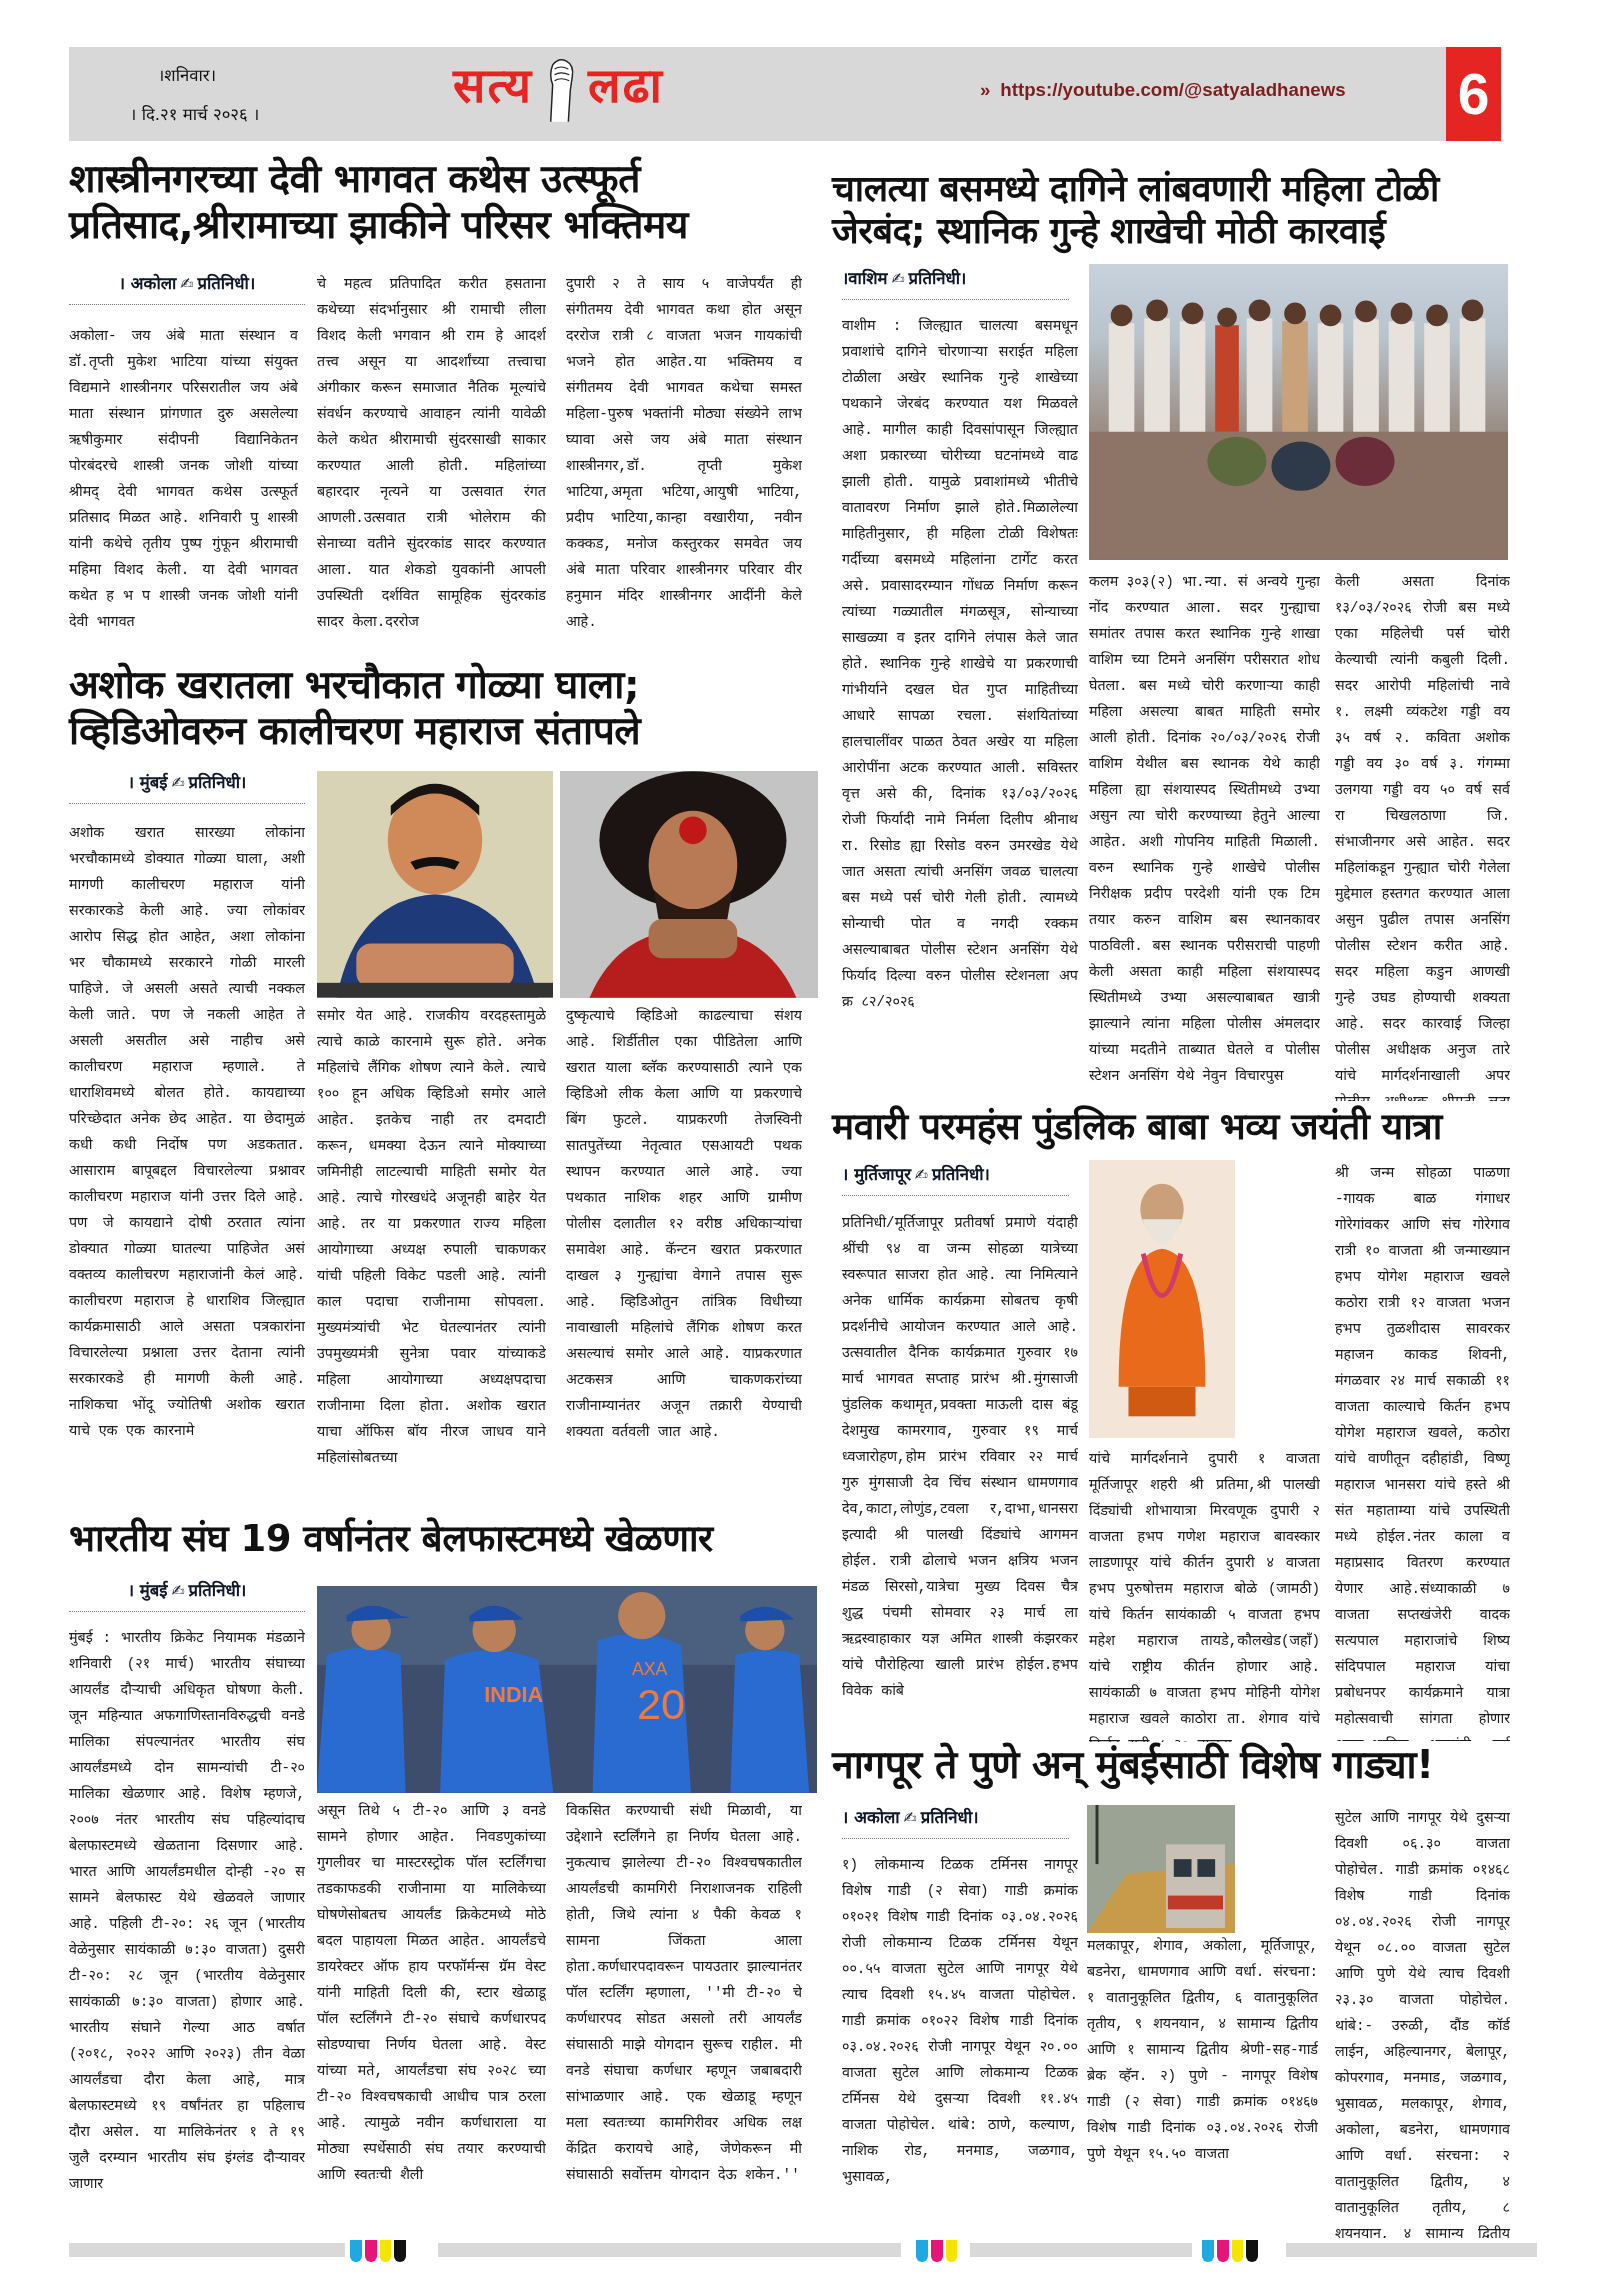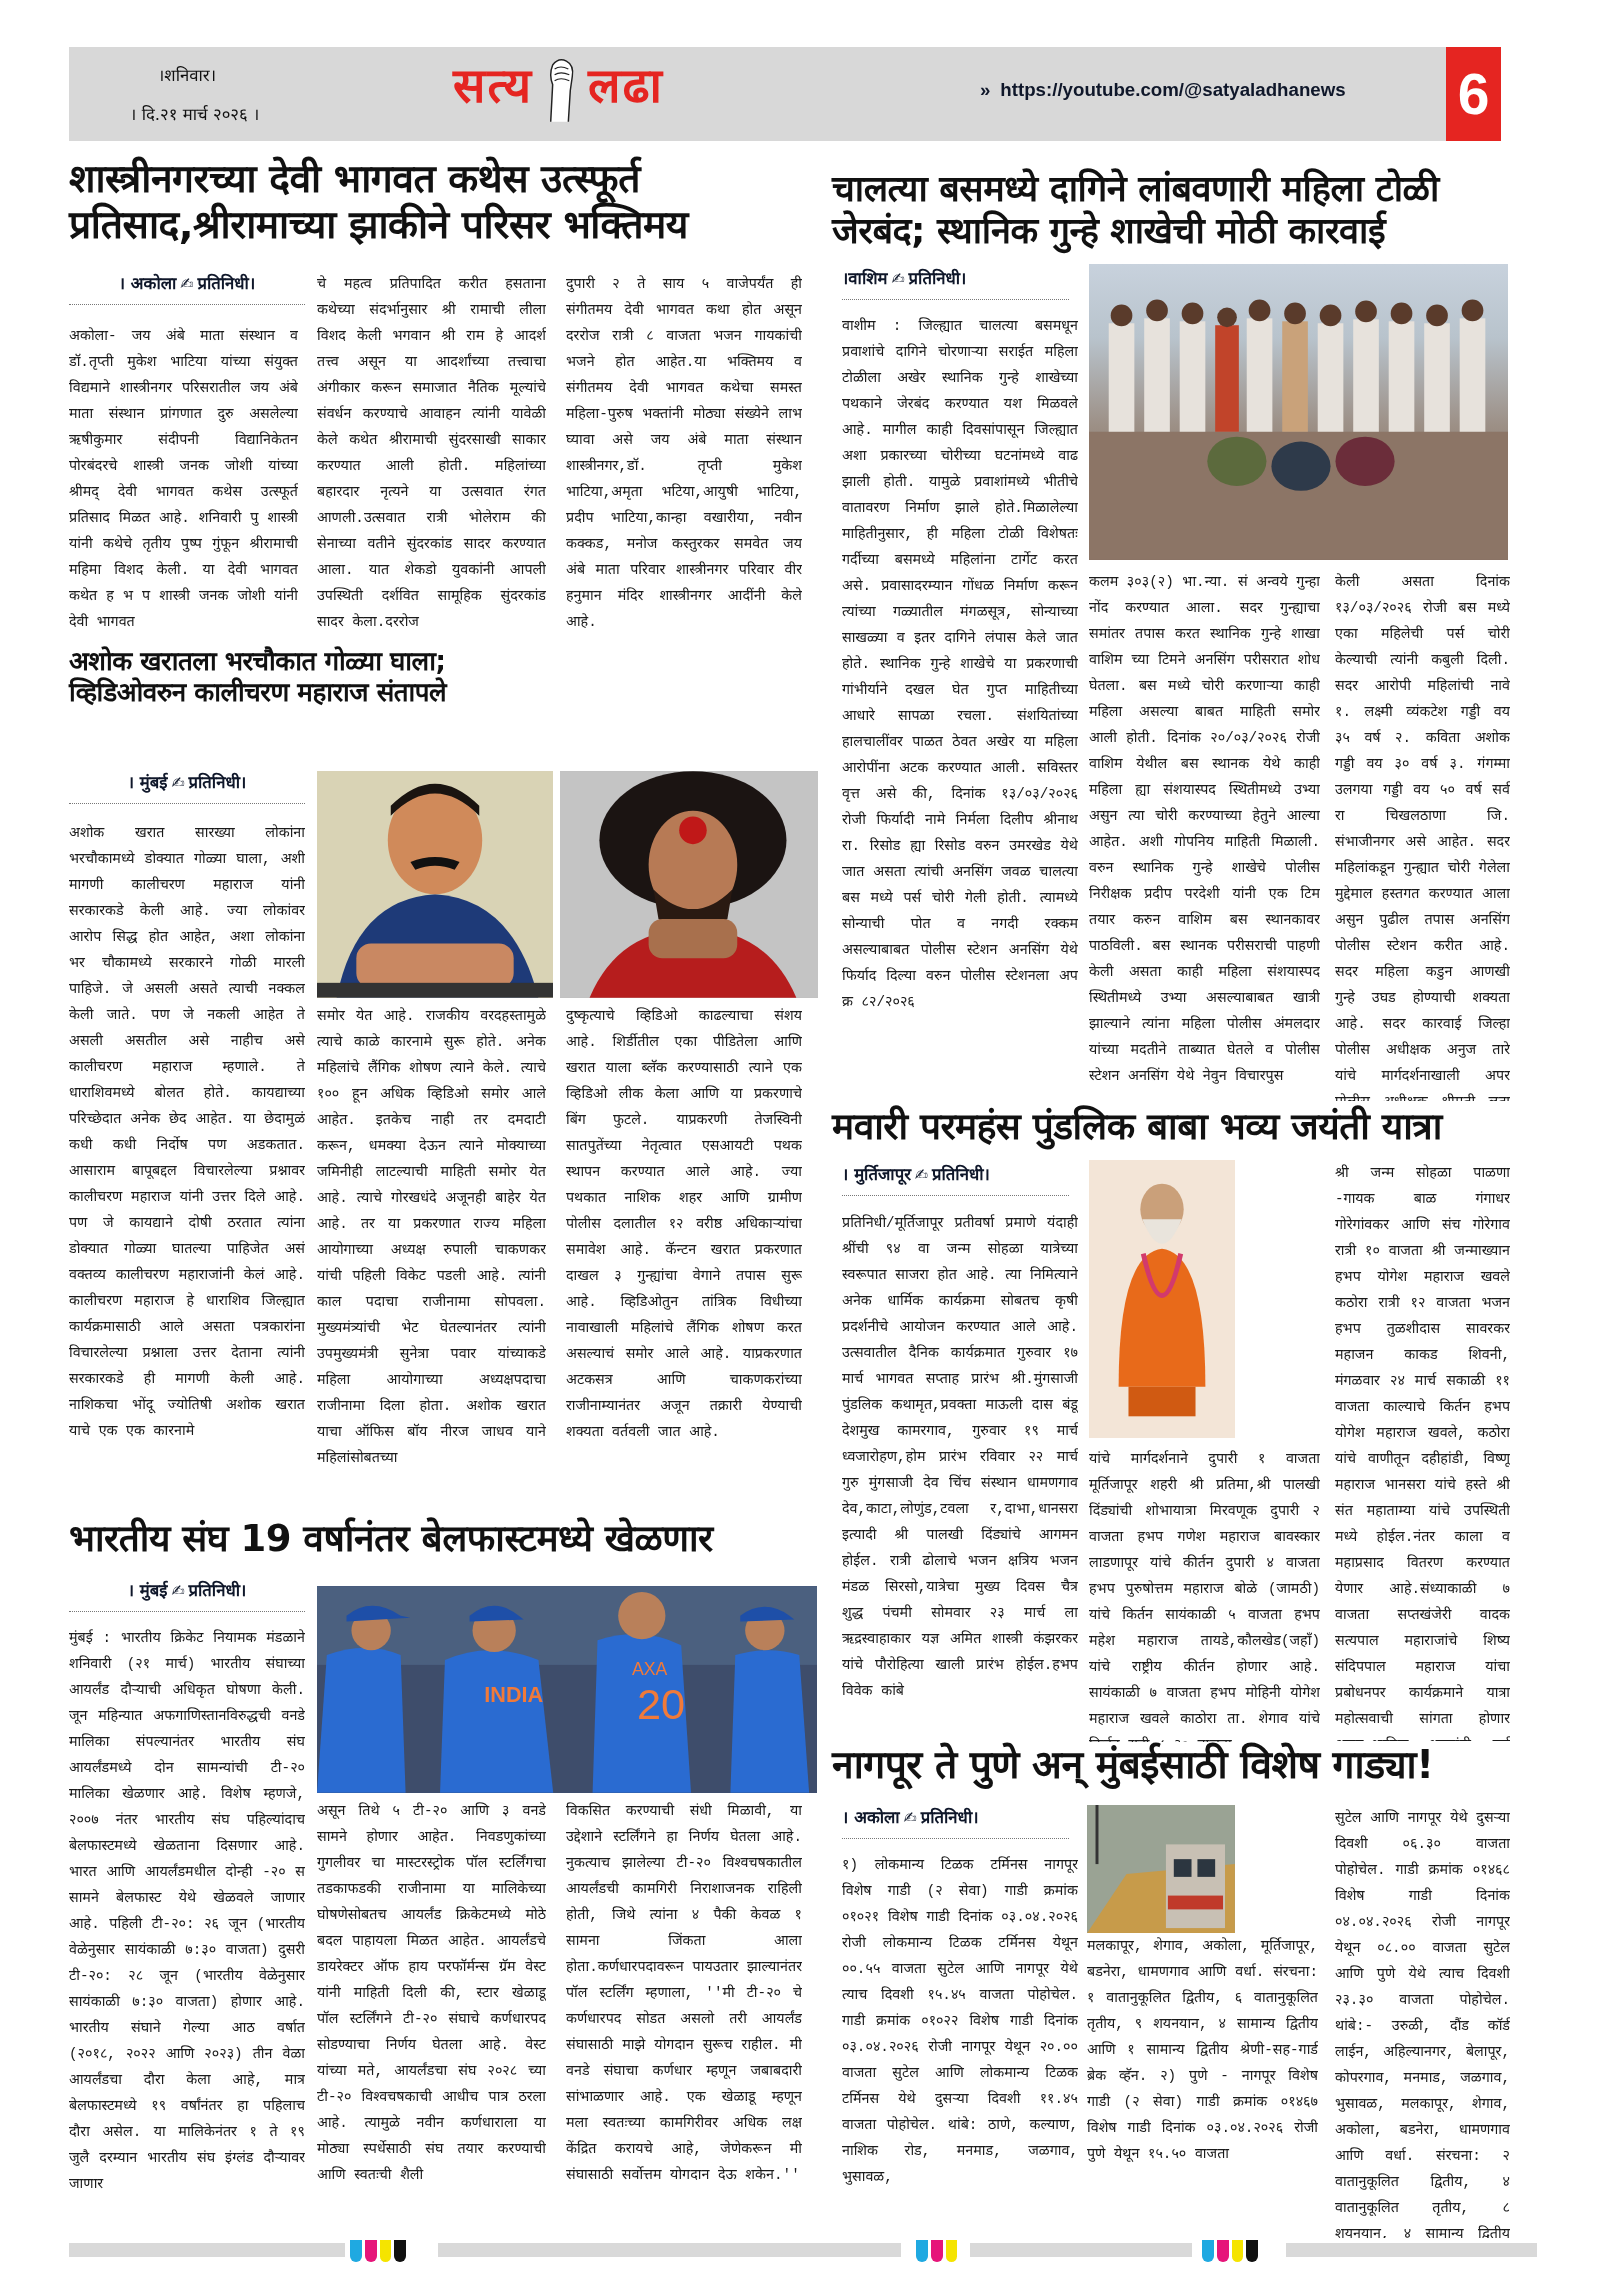--- a/index.html
+++ b/index.html
@@ -5,21 +5,21 @@
   * { box-sizing: border-box; margin: 0; padding: 0; }
   html, body { width: 1620px; height: 2282px; background: #ffffff; overflow: hidden; }
   body { font-family: "DejaVu Sans", sans-serif; color: #111; position: relative; }
 
   
   .masthead { position: absolute; left: 69px; top: 47px; width: 1428px; height: 94px; background: #d8d8d8; }
   .mh-day { position: absolute; left: 89px; top: 15.8px; font-size: 16.7px; color: #111; }
   .mh-date { position: absolute; left: 61px; top: 55px; font-size: 16.7px; color: #111; }
   .mh-logo { position: absolute; left: 384px; top: 3.9px; font-family: "DejaVu Serif", serif; font-weight: bold; font-size: 48px; color: #e52521; letter-spacing: 2px; }
   .mh-logo .fist { display:inline-block; width: 47px; height: 69px; vertical-align: middle; margin: 0 3.9px; }
-  .mh-url { position: absolute; left: 911px; top: 31.5px; font-size: 18.7px; font-weight: bold; color: #0f172a; font-family: "Liberation Sans", sans-serif; }
+  .mh-url { position: absolute; left: 911px; top: 31.5px; font-size: 18.7px; font-weight: bold; color: #7f1d1d; font-family: "Liberation Sans", sans-serif; }
   .mh-url .arrow { margin-right: 9.9px; }
   .page-no { position: absolute; left: 1446px; top: 47px; width: 55px; height: 94px; background: #e52521; color: #fff; font-family: "Liberation Sans", sans-serif; font-size: 57px; font-weight: bold; text-align: center; line-height: 94px; }
 
   .headline { position: absolute; font-family: "DejaVu Sans", sans-serif; font-weight: bold; color: #111; text-align: left; line-height: 1.18; letter-spacing: -0.5px; }
   .dateline { position: absolute; font-size: 16.7px; font-weight: bold; color: #0f172a; padding-bottom: 9.9px; border-bottom: 1px dotted #777; }
   .dateline .pen { font-size: 15.8px; margin: 0 3.9px; }
   .col { position: absolute; font-family: Liberation Mono, monospace; font-size: 14.3px; line-height: 26px; text-align: justify; color: #1a1a1a; overflow: hidden; }
 
   .photo { position: absolute; overflow: hidden; }
 
@@ -97,21 +97,21 @@
     <g fill="#5c6a3d">
         <ellipse cx="150" cy="200" rx="30" ry="25"></ellipse>
         <ellipse cx="215" cy="205" rx="30" ry="25" fill="#2e3a4a"></ellipse>
         <ellipse cx="280" cy="200" rx="30" ry="25" fill="#6b2d3a"></ellipse>
       </g>
   </svg>
 </div>
 <div class="col" style="left:1089px; top:569px; width:231px; height:532px;">कलम ३०३(२) भा.न्या. सं अन्वये गुन्हा नोंद करण्यात आला. सदर गुन्ह्याचा समांतर तपास करत स्थानिक गुन्हे शाखा वाशिम च्या टिमने अनसिंग परीसरात शोध घेतला. बस मध्ये चोरी करणाऱ्या काही महिला असल्या बाबत माहिती समोर आली होती. दिनांक २०/०३/२०२६ रोजी वाशिम येथील बस स्थानक येथे काही महिला ह्या संशयास्पद स्थितीमध्ये उभ्या असुन त्या चोरी करण्याच्या हेतुने आल्या आहेत. अशी गोपनिय माहिती मिळाली. वरुन स्थानिक गुन्हे शाखेचे पोलीस निरीक्षक प्रदीप परदेशी यांनी एक टिम तयार करुन वाशिम बस स्थानकावर पाठविली. बस स्थानक परीसराची पाहणी केली असता काही महिला संशयास्पद स्थितीमध्ये उभ्या असल्याबाबत खात्री झाल्याने त्यांना महिला पोलीस अंमलदार यांच्या मदतीने ताब्यात घेतले व पोलीस स्टेशन अनसिंग येथे नेवुन विचारपुस</div>
 <div class="col" style="left:1335px; top:569px; width:172px; height:532px; width:175px;">केली असता दिनांक १३/०३/२०२६ रोजी बस मध्ये एका महिलेची पर्स चोरी केल्याची त्यांनी कबुली दिली. सदर आरोपी महिलांची नावे १. लक्ष्मी व्यंकटेश गड्डी वय ३५ वर्ष २. कविता अशोक गड्डी वय ३० वर्ष ३. गंगम्मा उलगया गड्डी वय ५० वर्ष सर्व रा चिखलठाणा जि. संभाजीनगर असे आहेत. सदर महिलांकडून गुन्ह्यात चोरी गेलेला मुद्देमाल हस्तगत करण्यात आला असुन पुढील तपास अनसिंग पोलीस स्टेशन करीत आहे. सदर महिला कडुन आणखी गुन्हे उघड होण्याची शक्यता आहे. सदर कारवाई जिल्हा पोलीस अधीक्षक अनुज तारे यांचे मार्गदर्शनाखाली अपर पोलीस अधीक्षक श्रीमती लता फड मॅडम, पोलीस निरीक्षक प्रदीप परदेशी स्थानिक गुन्हे शाखा वाशिम, सपोनि योगेश धोत्रे पोअनि शेखर मास्कर व टिमने अथक परीश्रम घेतले आहे.</div>
 
-<div class="headline" style="left:69px; top:646px; width:749px; font-size:26px;">
+<div class="headline" style="left:69px; top:662px; width:749px; font-size:39px;">
   <div>अशोक खरातला भरचौकात गोळ्या घाला;</div>
   <div>व्हिडिओवरुन कालीचरण महाराज संतापले</div>
 </div>
 <div class="dateline" style="left:69px; top:770px; width:236px; text-align:center;">
   <span>। मुंबई</span><span class="pen">✍</span><span>प्रतिनिधी।</span>
 </div>
 <div class="col" style="left:69px; top:820px; width:236px; height:690px;">अशोक खरात सारख्या लोकांना भरचौकामध्ये डोक्यात गोळ्या घाला, अशी मागणी कालीचरण महाराज यांनी सरकारकडे केली आहे. ज्या लोकांवर आरोप सिद्ध होत आहेत, अशा लोकांना भर चौकामध्ये सरकारने गोळी मारली पाहिजे. जे असली असते त्याची नक्कल केली जाते. पण जे नकली आहेत ते असली असतील असे नाहीच असे कालीचरण महाराज म्हणाले. ते धाराशिवमध्ये बोलत होते. कायद्याच्या परिच्छेदात अनेक छेद आहेत. या छेदामुळं कधी कधी निर्दोष पण अडकतात. आसाराम बापूबद्दल विचारलेल्या प्रश्नावर कालीचरण महाराज यांनी उत्तर दिले आहे. पण जे कायद्याने दोषी ठरतात त्यांना डोक्यात गोळ्या घातल्या पाहिजेत असं वक्तव्य कालीचरण महाराजांनी केलं आहे. कालीचरण महाराज हे धाराशिव जिल्ह्यात कार्यक्रमासाठी आले असता पत्रकारांना विचारलेल्या प्रश्नाला उत्तर देताना त्यांनी सरकारकडे ही मागणी केली आहे. नाशिकचा भोंदू ज्योतिषी अशोक खरात याचे एक एक कारनामे</div>
 <div class="photo" style="left:317px; top:771px; width:236px; height:227px; background:#d8d2b8;">
   <svg width="236" height="227" viewBox="0 0 240 230">
     <rect width="240" height="230" fill="#d9d3b5"></rect>

